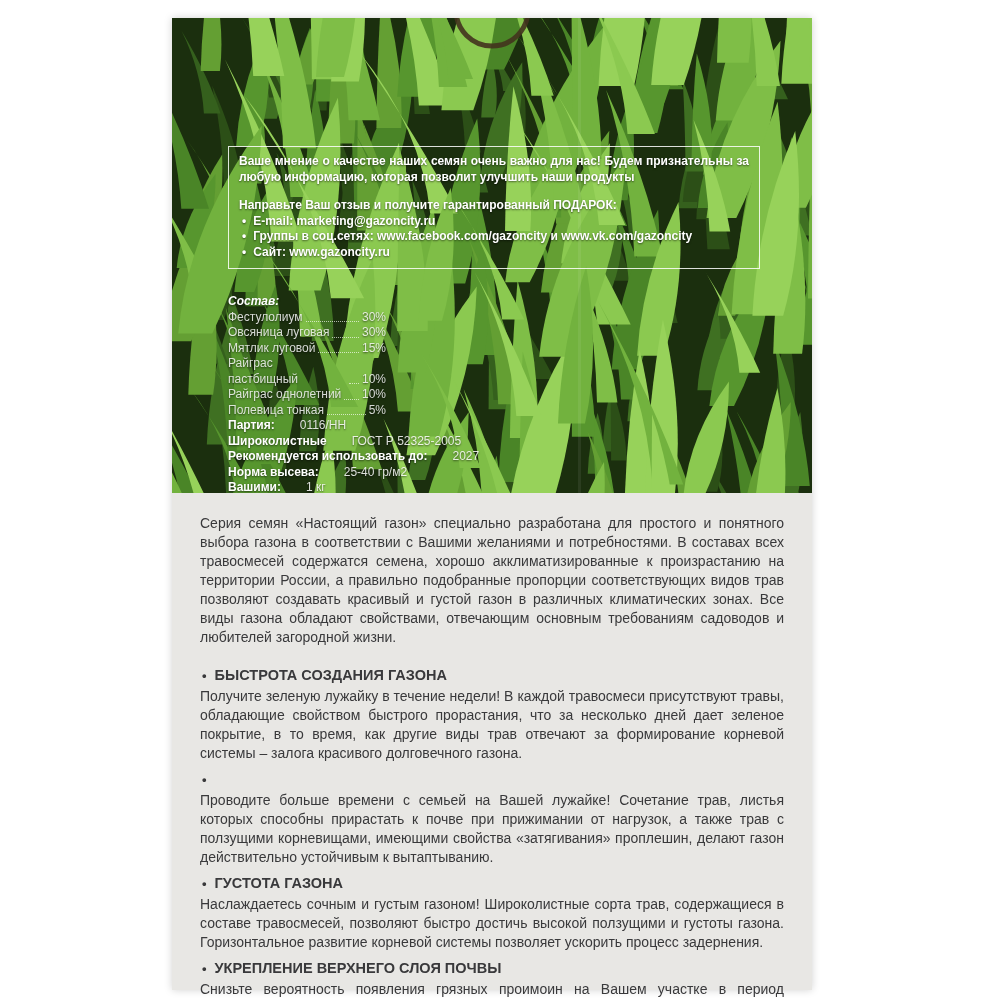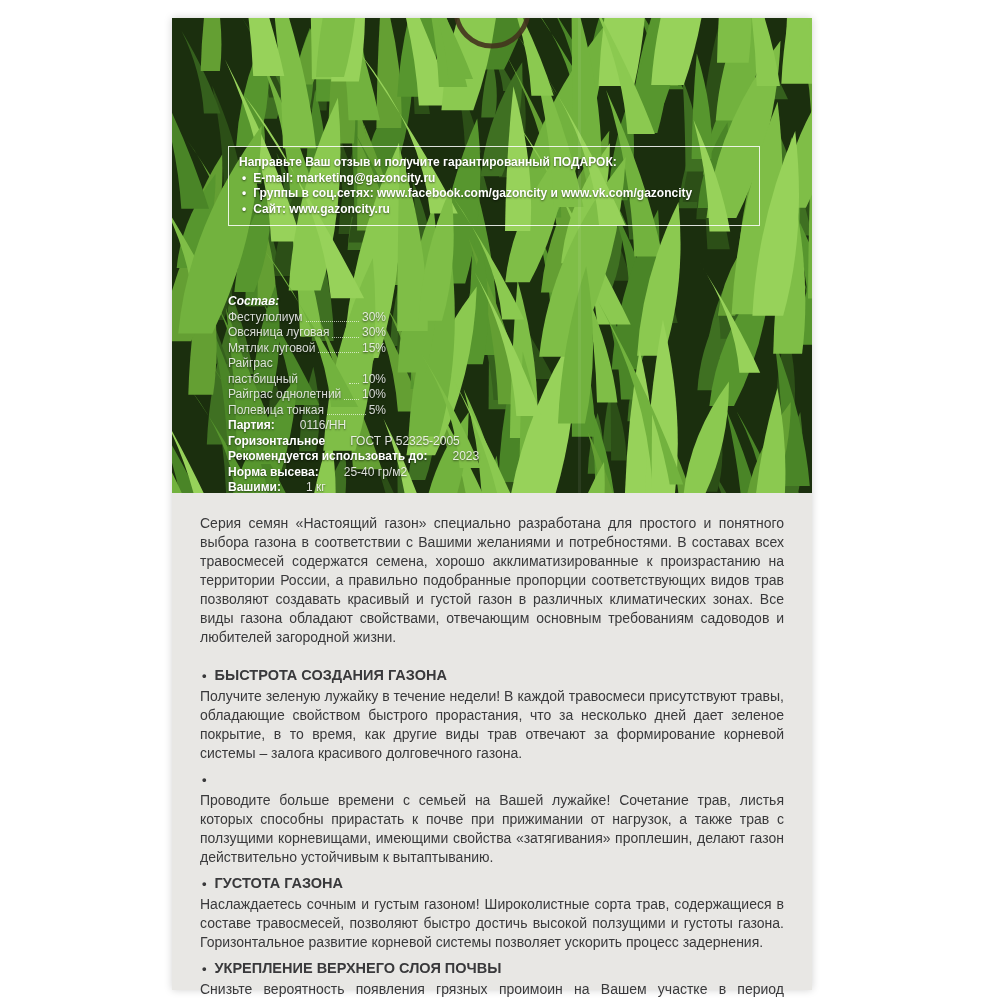--- a/index.html
+++ b/index.html
@@ -23,21 +23,21 @@
   }
   
   .feedback-box{
     position:absolute;left:56px;top:128px;width:510px;
     border:1px solid rgba(255,255,255,0.85);
     padding:7px 10px 8px 10px;
     color:#ffffff;font-size:12px;font-weight:700;line-height:15.5px;
     text-shadow:0 1px 2px rgba(0,0,0,0.55);
     text-align:justify;
   }
-  .feedback-box .cta{margin-top:1px;}
+  .feedback-box .cta{margin-top:13px;}
   .fb-bullet{display:flex;}
   .fb-bullet .dot{margin:0 7px 0 3px;}
   
   .composition{
     position:absolute;left:56px;top:276px;width:540px;
     color:#ffffff;font-size:12px;line-height:15.5px;
     text-shadow:0 1px 2px rgba(0,0,0,0.55);
   }
   .comp-title{font-weight:700;font-style:italic;}
   .comp-row{display:flex;align-items:flex-end;width:158px;color:rgba(255,255,255,0.82);}
@@ -331,20 +331,21 @@
           <path d="M6.2,315.6 Q16.2,207.6 89.7,107.8 Q86.2,220.0 40.3,315.6 Z" fill="#72b23e"></path>
           <path d="M359.4,77.8 Q355.6,13.6 327.3,-45.7 Q364.1,21.0 381.7,77.8 Z" fill="#8bc950"></path>
           <path d="M158.9,280.2 Q148.6,175.3 73.0,78.5 Q144.9,187.4 192.1,280.2 Z" fill="#97d25a"></path>
           <path d="M584.7,68.1 Q582.9,0.1 569.6,-62.6 Q599.7,8.0 608.0,68.1 Z" fill="#8bc950"></path>
         </g>
       <circle cx="320" cy="-8" r="36" fill="none" stroke="#42331e" stroke-width="5" opacity="0.9"></circle>
     </svg>
     <div class="crease"></div>
 
     <div class="feedback-box">
+      <div>Ваше мнение о качестве наших семян очень важно для нас! Будем признательны за любую информацию, которая позволит улучшить наши продукты</div>
       <div class="cta">Направьте Ваш отзыв и получите гарантированный ПОДАРОК:</div>
       <div class="fb-bullet">
         <span class="dot">•</span>
         <span>E-mail: marketing@gazoncity.ru</span>
       </div>
       <div class="fb-bullet">
         <span class="dot">•</span>
         <span>Группы в соц.сетях: www.facebook.com/gazoncity и www.vk.com/gazoncity</span>
       </div>
       <div class="fb-bullet">
@@ -384,24 +385,24 @@
       <div class="comp-row">
         <span>Полевица тонкая</span>
         <span class="leader"></span>
         <span>5%</span>
       </div>
 
       <div class="detail-line">
         <b>Партия:</b><span>0116/НН</span>
       </div>
       <div class="detail-line">
-        <b>Горизонтальное</b><span>ГОСТ Р 52325-2005</span>
+        <b>Широколистные</b><span>ГОСТ Р 52325-2005</span>
       </div>
       <div class="detail-line">
-        <b>Рекомендуется использовать до:</b><span>2023</span>
+        <b>Рекомендуется использовать до:</b><span>2027</span>
       </div>
       <div class="detail-line">
         <b>Норма высева:</b><span>25-40 гр/м2</span>
       </div>
       <div class="detail-line">
         <b>Вашими:</b><span>1 кг</span>
       </div>
 
     </div>
   </div>

